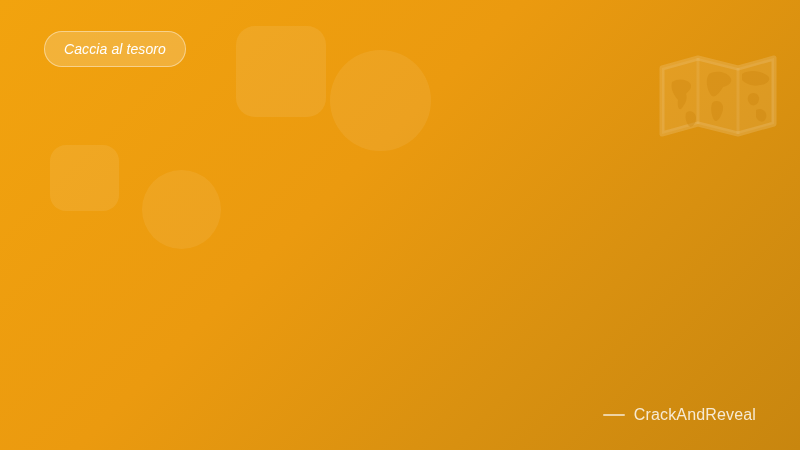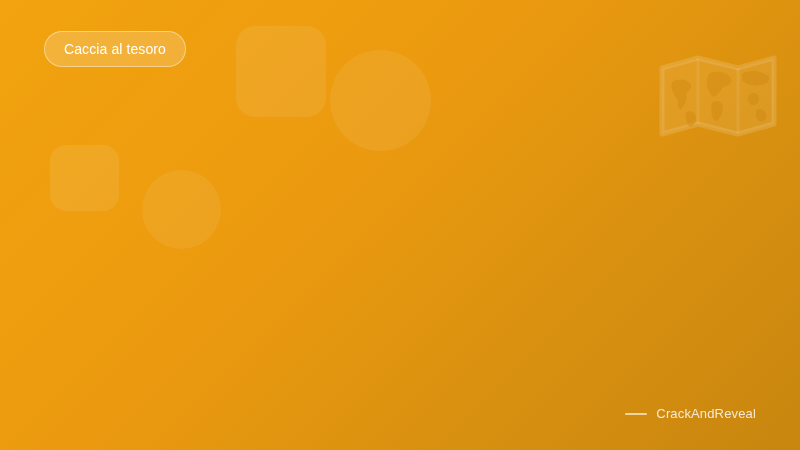--- a/index.html
+++ b/index.html
@@ -83,20 +83,21 @@
     display: flex;
     align-items: center;
     padding: 0 19px;
     border-radius: 18px;
     background: rgba(255, 255, 255, 0.18);
     border: 1px solid rgba(255, 255, 255, 0.42);
     color: #ffffff;
     font-size: 14px;
     letter-spacing: 0.1px;
     white-space: nowrap;
+    font-style: italic;
   }
 
   
   .title {
     position: absolute;
     left: 44px;
     top: 338px;
     width: 580px;
     color: #ffffff;
     font-size: 29px;
@@ -117,21 +118,21 @@
   }
   .brand-dash {
     display: block;
     width: 22px;
     height: 2px;
     background: rgba(255, 255, 255, 0.62);
     border-radius: 1px;
   }
   .brand-name {
     color: rgba(255, 255, 255, 0.82);
-    font-size: 13px;
+    font-size: 16px;
     letter-spacing: 0.15px;
     white-space: nowrap;
   }
 </style>
 </head>
 <body>
 
 <div class="slide">
 
   <div class="deco deco-square-lg"></div>

